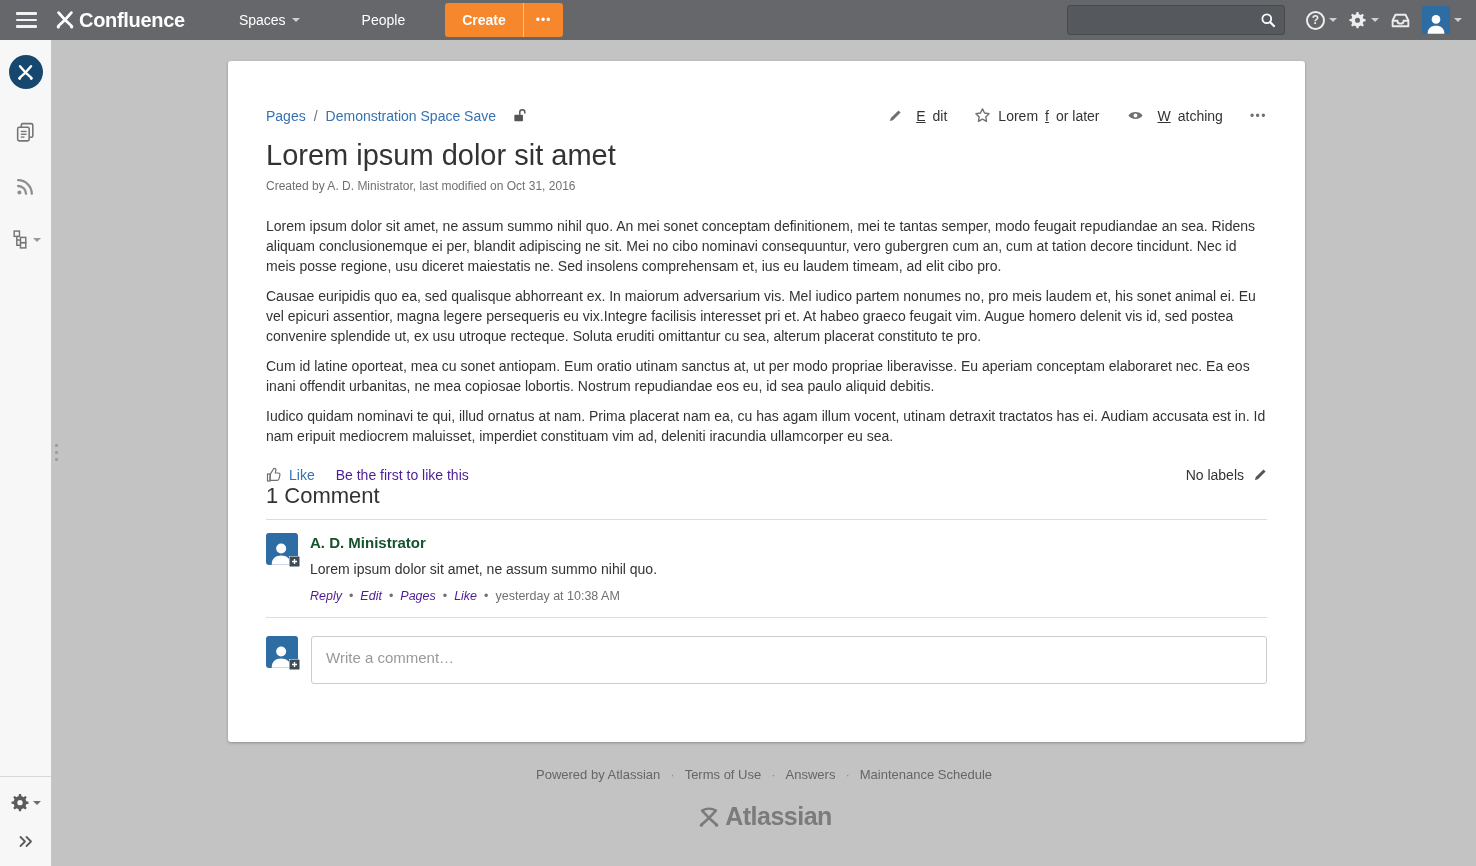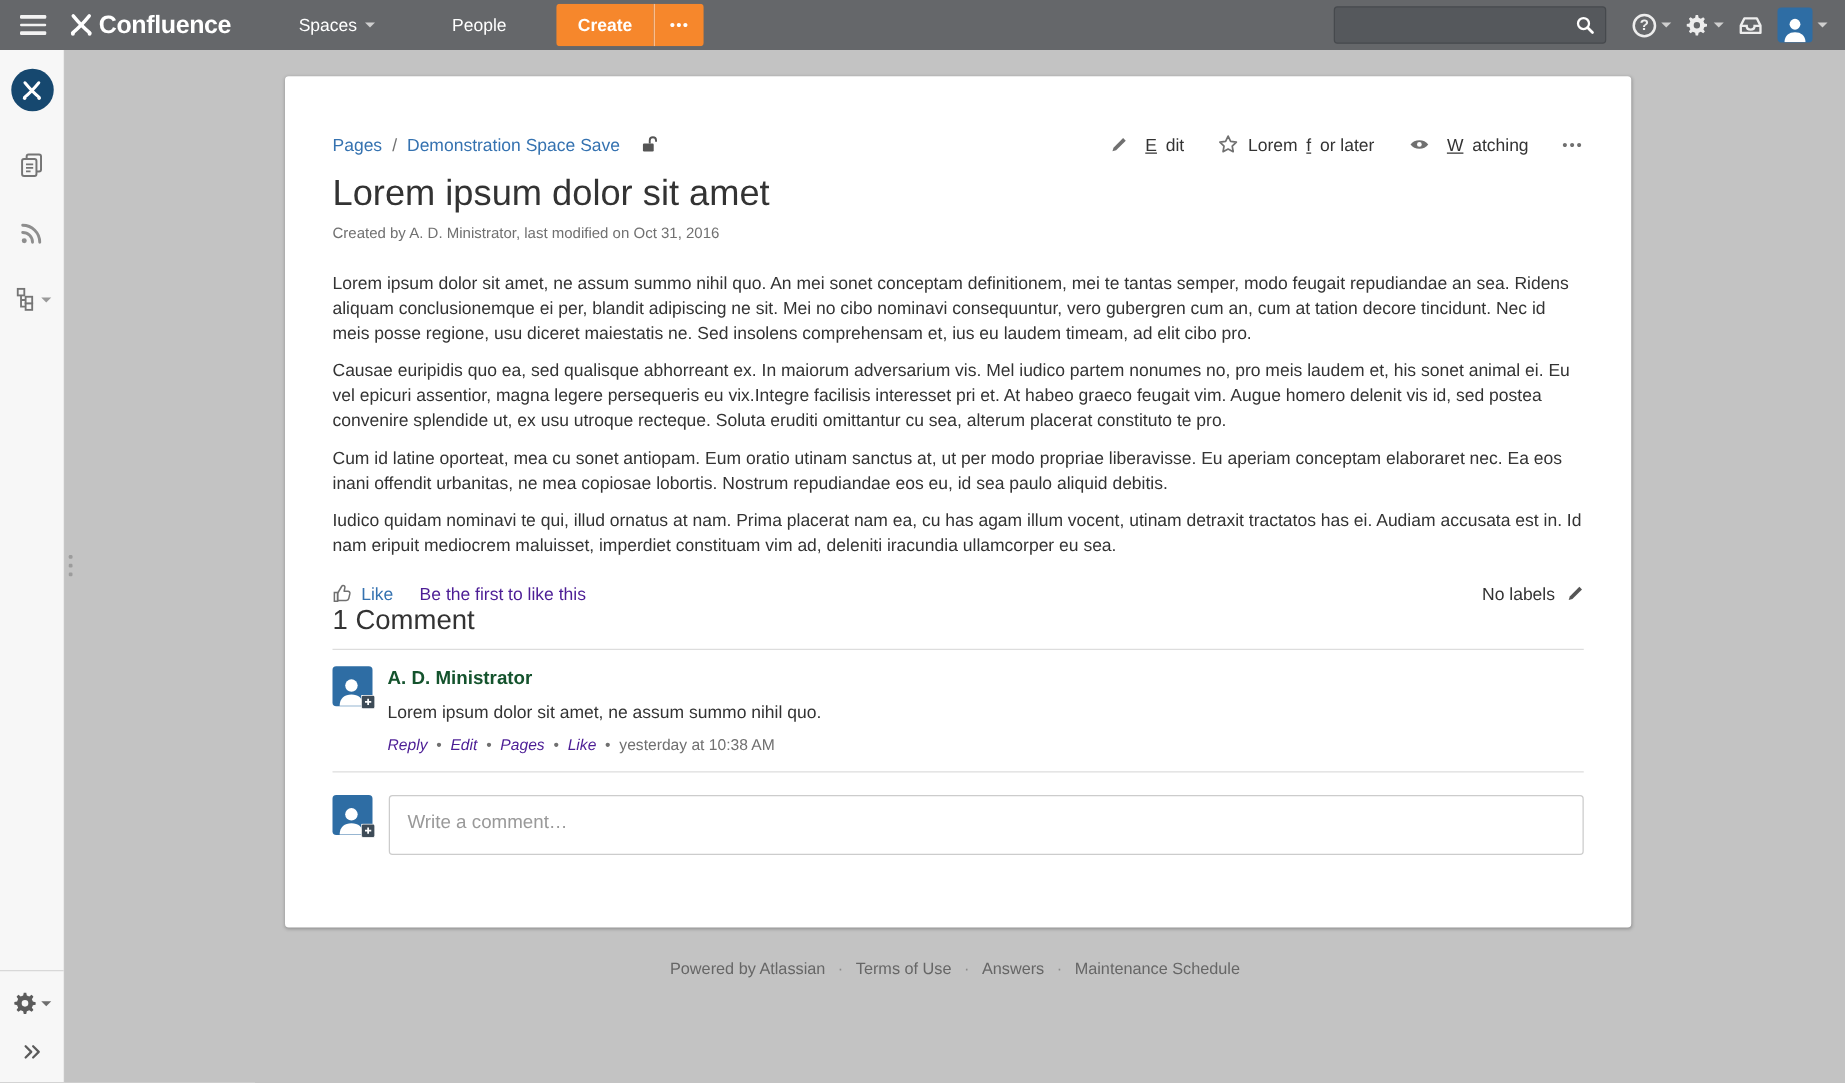--- a/index.html
+++ b/index.html
@@ -363,15 +363,27 @@
     <footer>
       <div class="f-links">
         <a>Powered by Atlassian</a>
         <span class="f-sep">·</span>
         <a>Terms of Use</a>
         <span class="f-sep">·</span>
         <a>Answers</a>
         <span class="f-sep">·</span>
         <a>Maintenance Schedule</a>
       </div>
+      <div class="f-logo">
+        <span style="display:flex;">
+          <svg width="26" height="26" viewBox="0 0 24 24" fill="none">
+            <path d="M5.5 6 Q12 2.5 18.5 6" stroke="#7b7b7b" stroke-width="2" stroke-linecap="round"></path>
+            <path d="M6 6.5 C10 11 13.5 15 19 19" stroke="#7b7b7b" stroke-width="2.4" stroke-linecap="round"></path>
+            <path d="M18 6.5 C14 11 10.5 15 5 19" stroke="#7b7b7b" stroke-width="2.4" stroke-linecap="round"></path>
+            <circle cx="5" cy="19.6" r="1.5" fill="#7b7b7b"></circle>
+            <circle cx="19" cy="19.6" r="1.5" fill="#7b7b7b"></circle>
+          </svg>
+        </span>
+        <span>Atlassian</span>
+      </div>
     </footer>
   </main>
 </div>
 
 </body></html>

